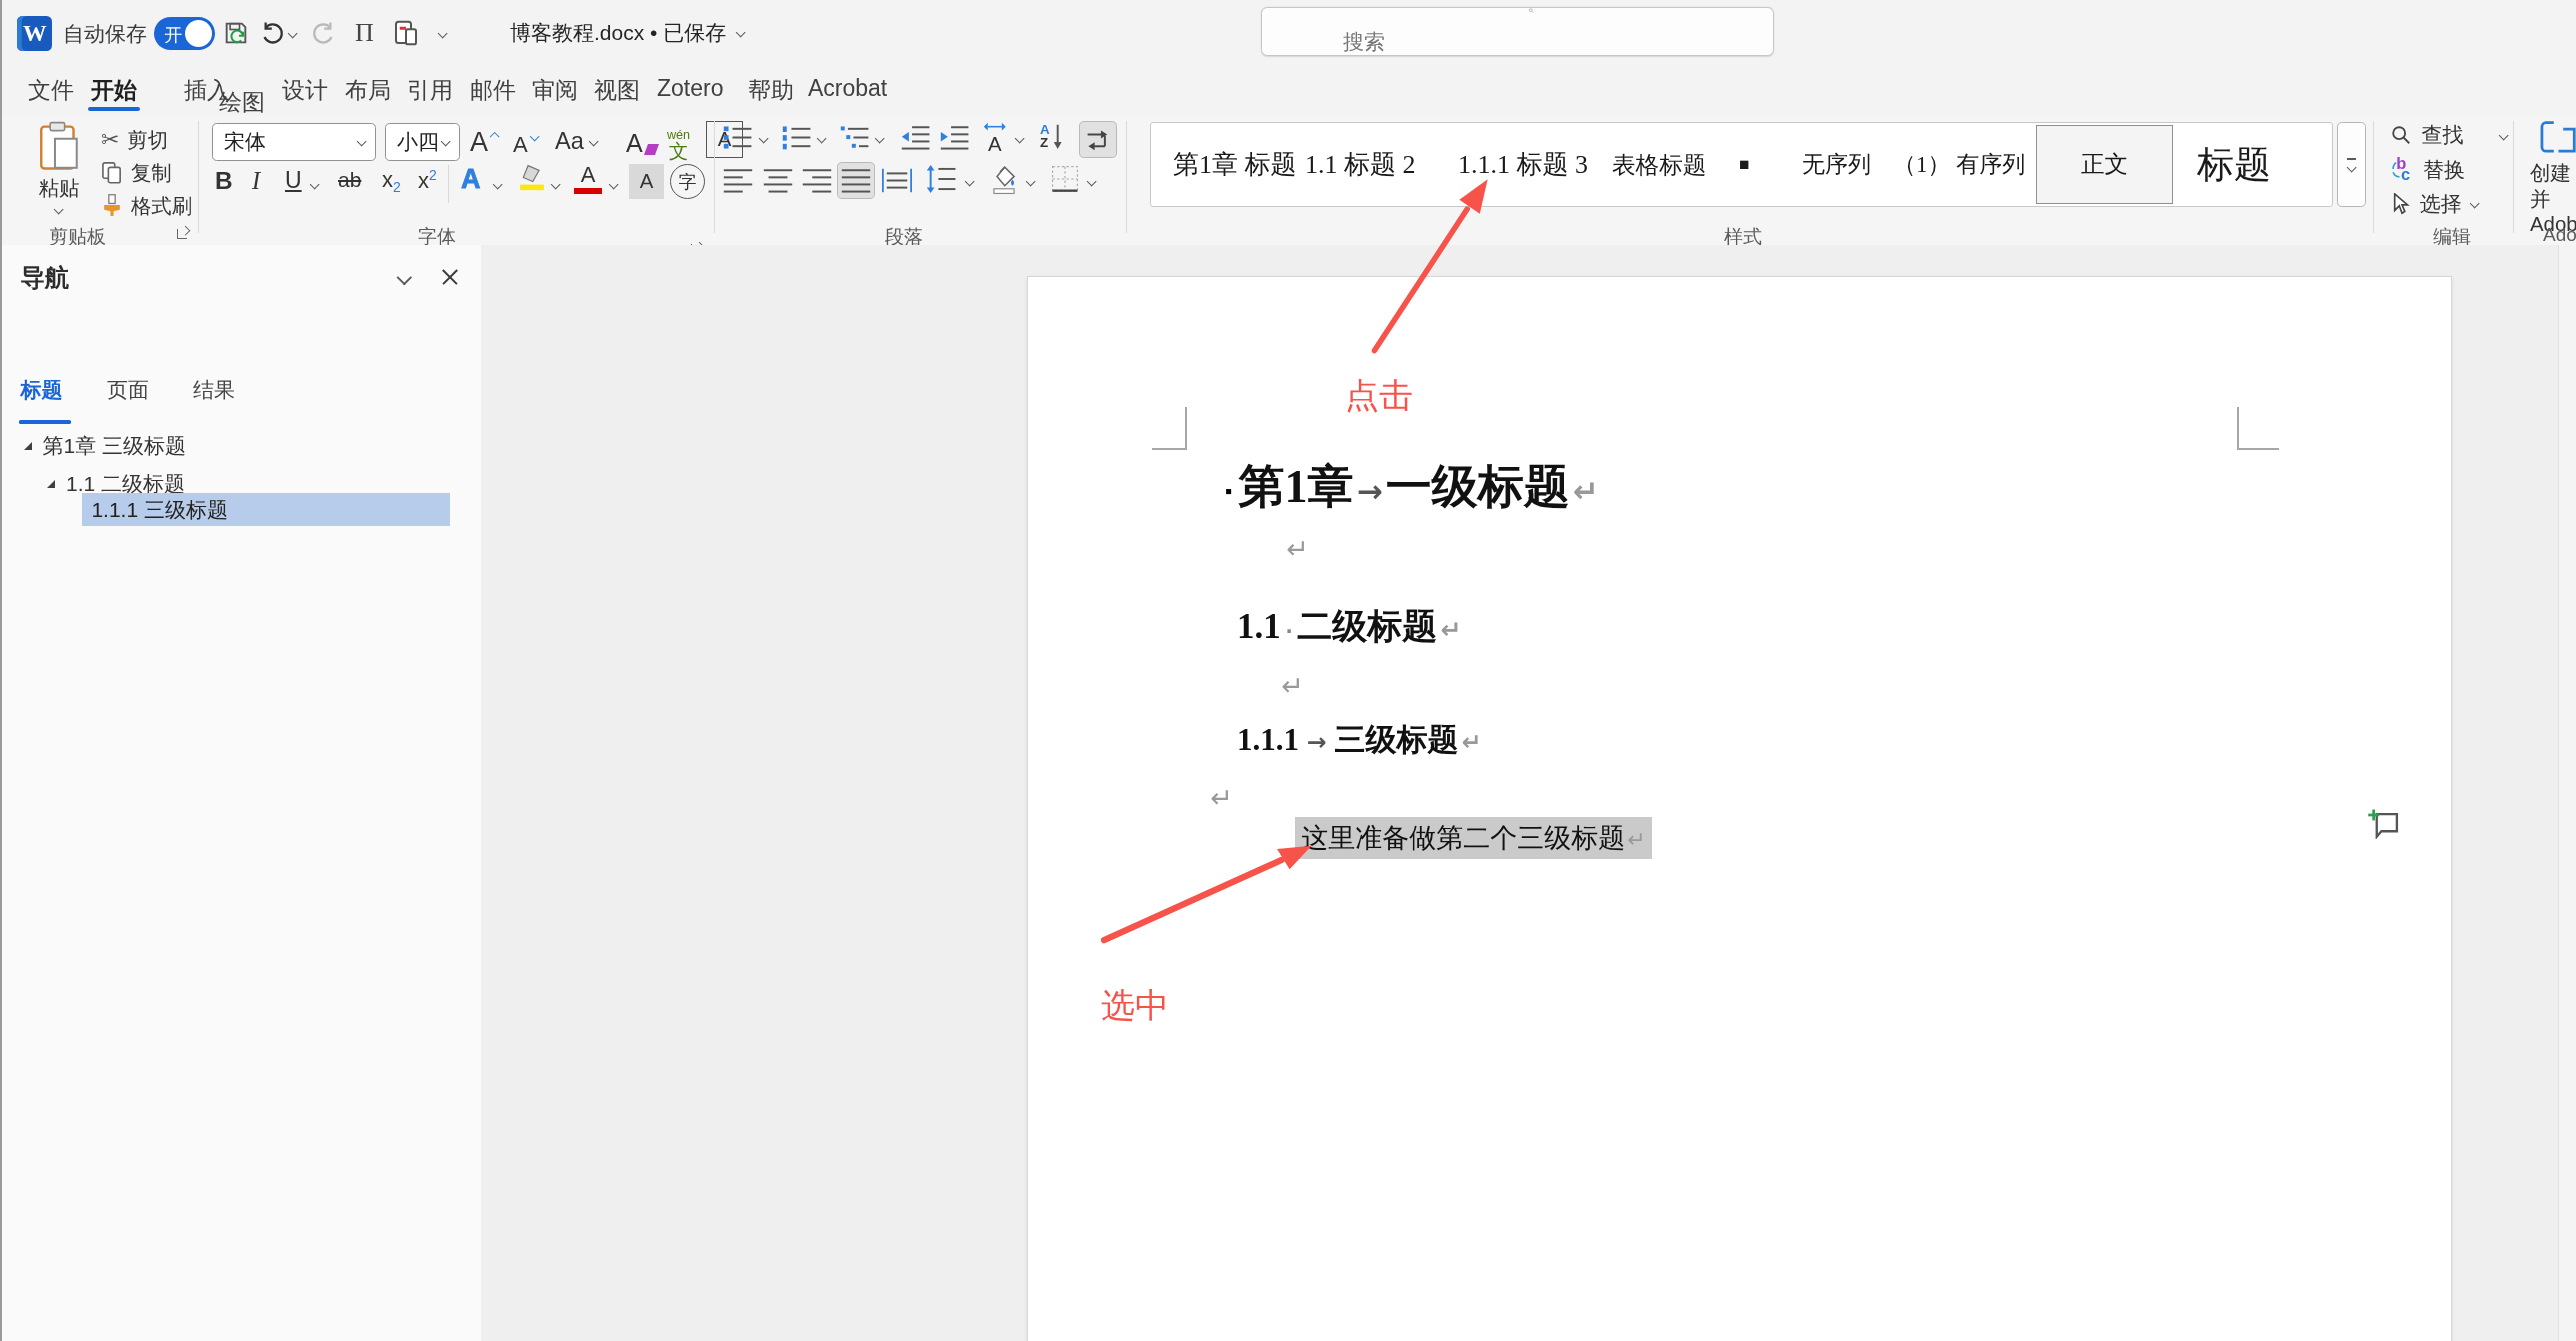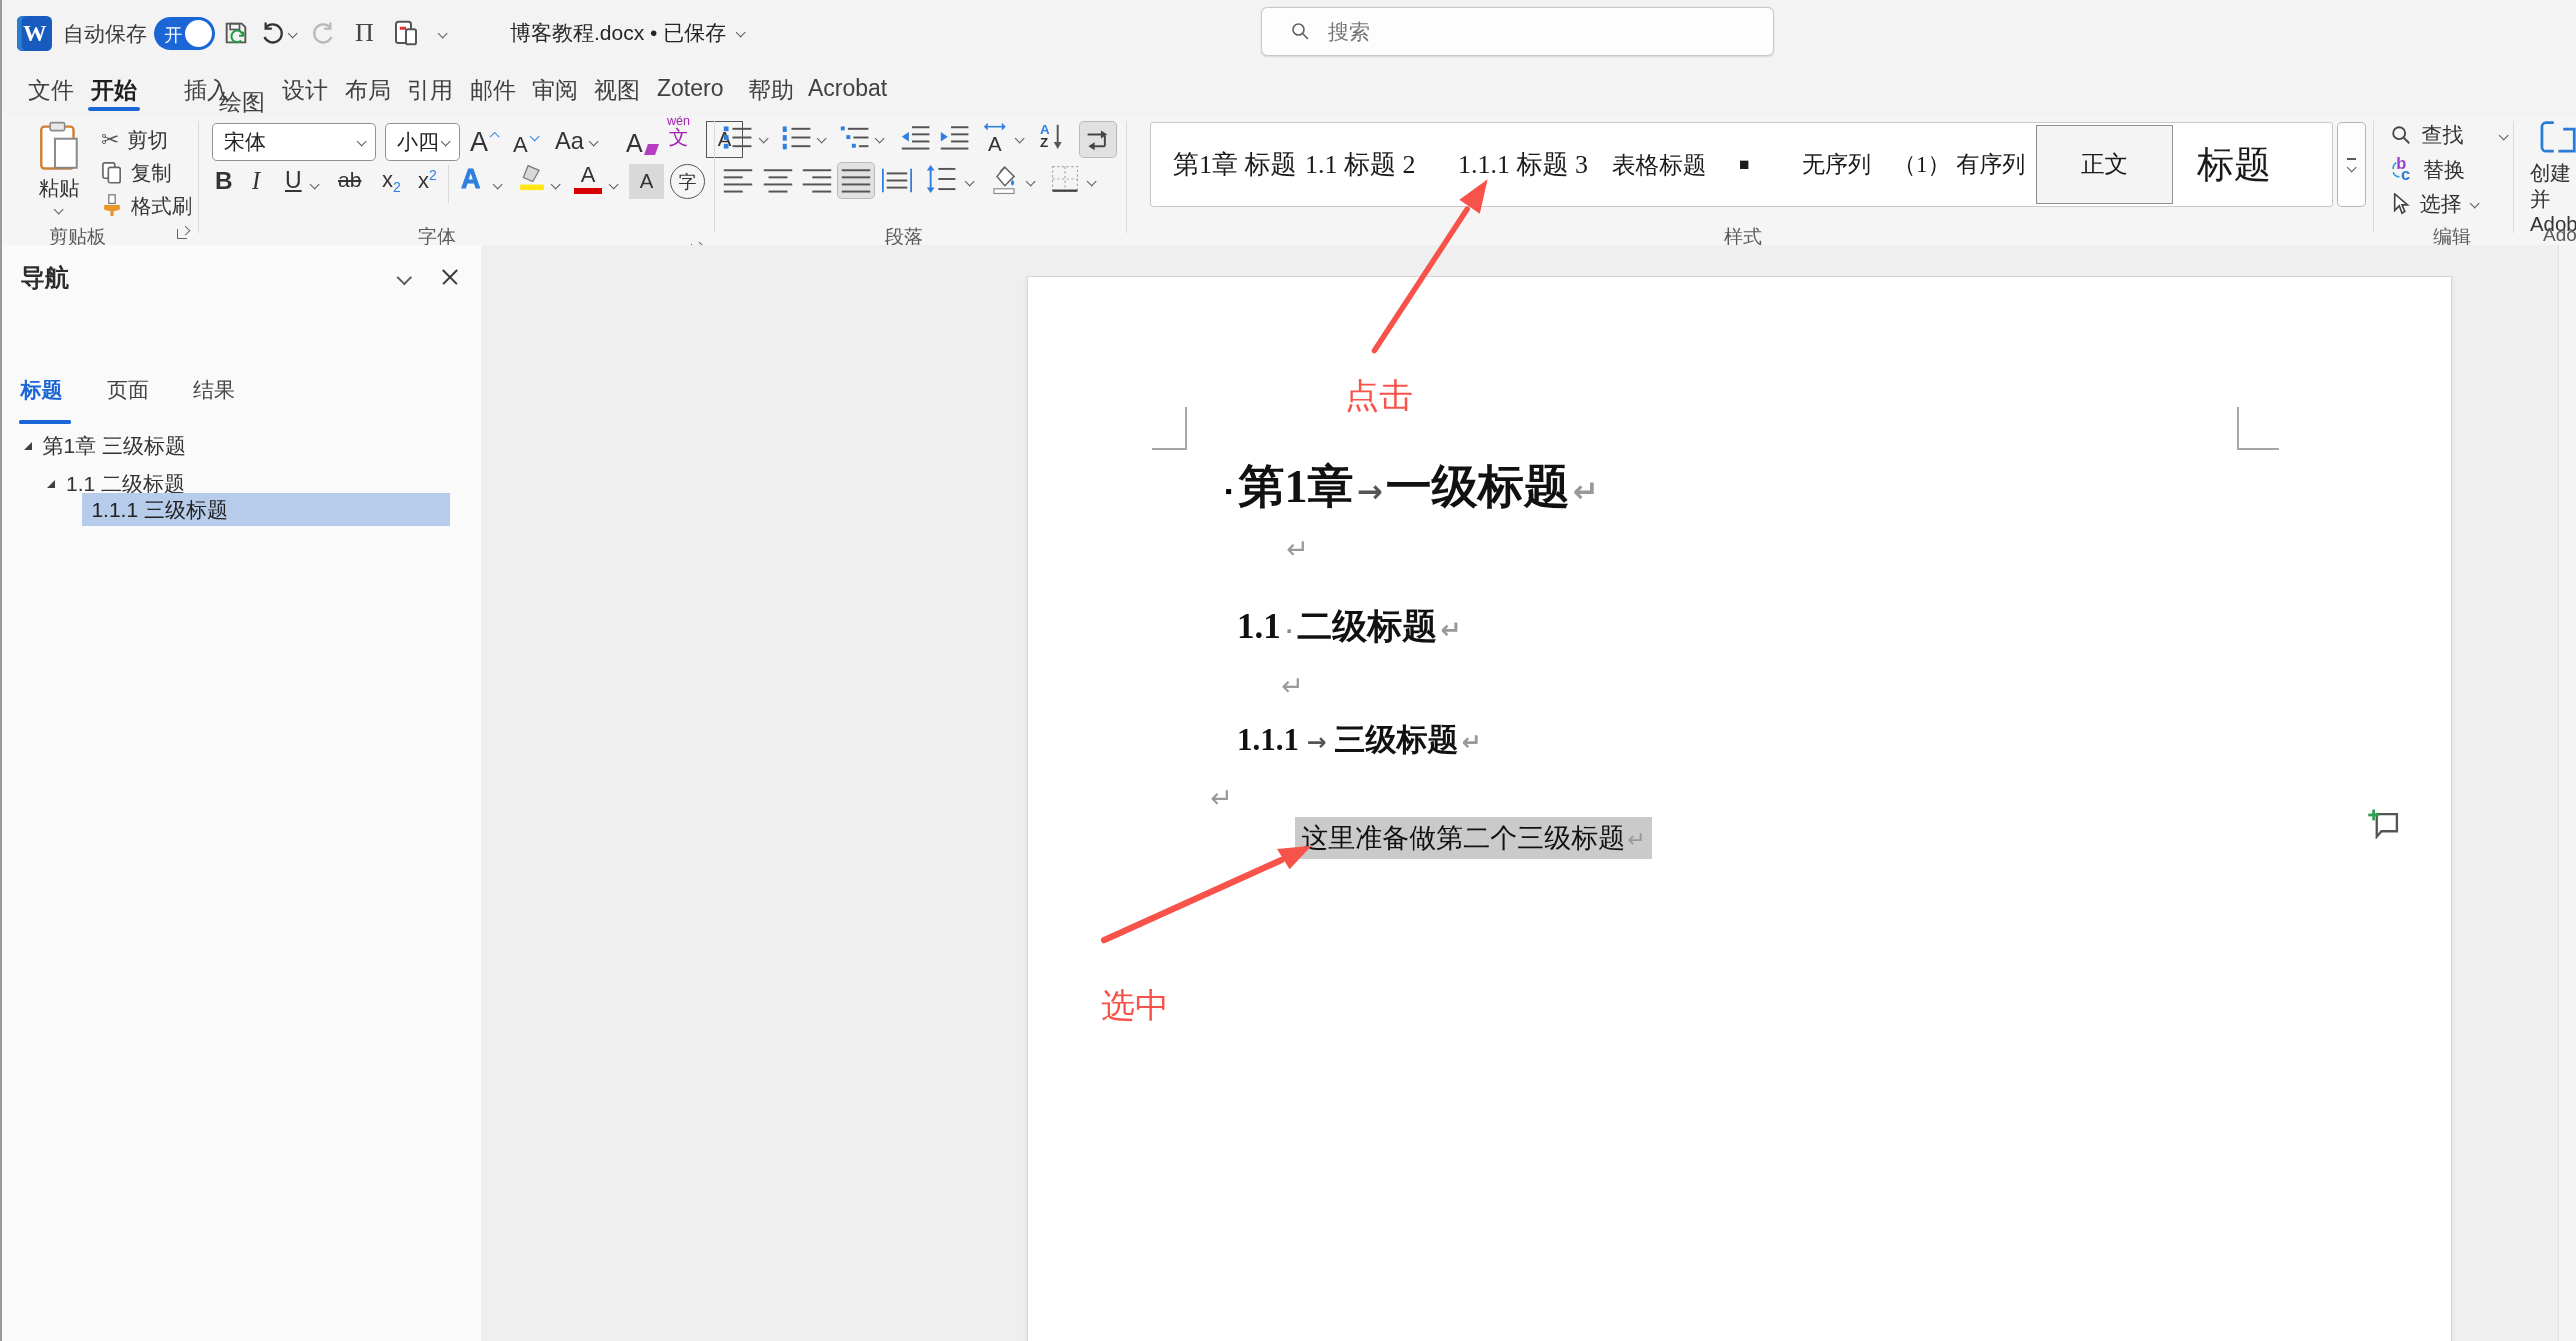--- a/index.html
+++ b/index.html
@@ -13,21 +13,21 @@
         color:#fff;font-family:"Liberation Serif",serif;font-weight:bold;font-size:23.6px;
         display:flex;align-items:center;justify-content:center;box-shadow:inset 4.7px 0 0 #2b7cd3;}
   .autosave-label{position:absolute;left:63px;top:20.4px;font-size:21px;color:#3a3a3a;}
   .toggle{position:absolute;left:154px;top:16.5px;width:61px;height:33px;background:#1a66d6;border-radius:16.5px;}
   .toggle .on-text{position:absolute;left:10.2px;top:6.3px;color:#fff;font-size:18px;}
   .toggle .knob{position:absolute;right:3.1px;top:3.1px;width:27px;height:27px;background:#fff;border-radius:50%;}
   .tb-ico{position:absolute;top:17.3px;width:31px;height:31px;display:flex;align-items:center;justify-content:center;}
   .doc-title{position:absolute;left:510px;top:19px;font-size:21px;color:#252525;display:flex;align-items:center;gap:11px;}
   .search-box{position:absolute;left:1261px;top:7px;width:513px;height:49px;background:#fdfdfd;
               border:0.8px solid #c6c6c6;border-radius:6.3px;box-shadow:0 0.8px 1.6px rgba(0,0,0,.12);
-              display:flex;align-items:center;padding-left:28px;box-sizing:border-box;gap:15.7px;}
+              display:flex;align-items:center;padding-left:28px;box-sizing:border-box;gap:15.7px;flex-direction:column;}
   .search-box input{border:none;outline:none;background:transparent;font-size:21px;color:#5f5f5f;width:377px;
                     font-family:"Liberation Sans",sans-serif;}
   
   .chev{display:inline-block;width:8.6px;height:8.6px;border-right:2px solid #5a5a5a;border-bottom:2px solid #5a5a5a;
         transform:rotate(45deg);flex:none;}
   .chev.sm{width:6.3px;height:6.3px;border-width:1.6px;}
   .xmark{position:relative;width:20.4px;height:20.4px;}
   .xmark::before,.xmark::after{content:"";position:absolute;left:9.4px;top:0;width:2px;height:20.4px;background:#3a3a3a;}
   .xmark::before{transform:rotate(45deg);} .xmark::after{transform:rotate(-45deg);}
   .launcher{position:relative;width:15.7px;height:15.7px;}
@@ -217,21 +217,21 @@
     <span class="chev sm" style="border-color:#2f7fe0;margin-bottom:17.3px;"></span>
   </div>
   <div class="fbtn" style="left:555px;top:9.4px;align-items:center;gap:6.3px;">
     <span style="font-size:23.6px;">Aa</span>
     <span class="chev sm"></span>
   </div>
   <div class="fbtn" style="left:626px;top:7.9px;">
     <span style="font-size:25px;">A</span>
     <span style="width:11px;height:11px;background:#b43dc1;transform:skewX(-20deg);margin-bottom:3.1px;"></span>
   </div>
-  <div class="abs" style="left:667px;top:0;text-align:center;color:#a21caf;line-height:1;">
+  <div class="abs" style="left:667px;top:14px;text-align:center;color:#4d7c0f;line-height:1;">
     <div style="font-size:12.6px;">wén</div>
     <div style="font-size:19.7px;">文</div>
   </div>
   <div class="abs" style="left:706px;top:6.3px;width:35px;height:35px;border:1.6px solid #555;display:flex;align-items:center;justify-content:center;font-size:20.4px;">
     <span>A</span>
   </div>
 
   <span class="abs" style="left:215px;top:52px;font-size:24.4px;font-weight:bold;">B</span>
   <span class="abs" style="left:252px;top:52px;font-size:24.4px;font-style:italic;font-family:'Liberation Serif',serif;">I</span>
   <span class="abs" style="left:285px;top:52px;font-size:23px;text-decoration:underline;">U</span>

